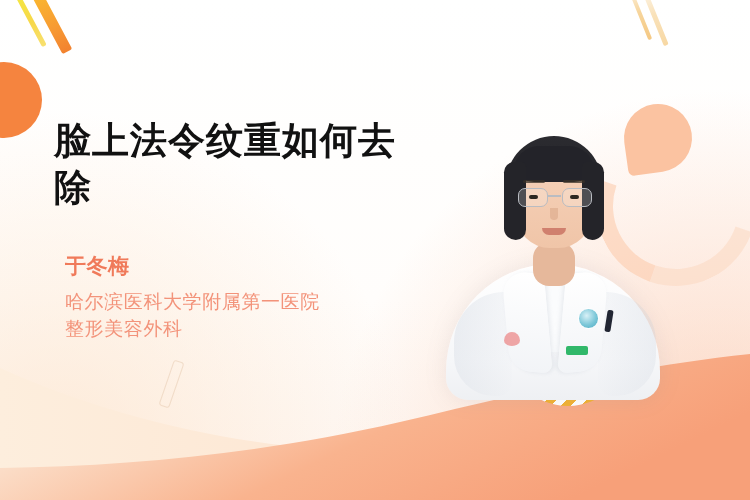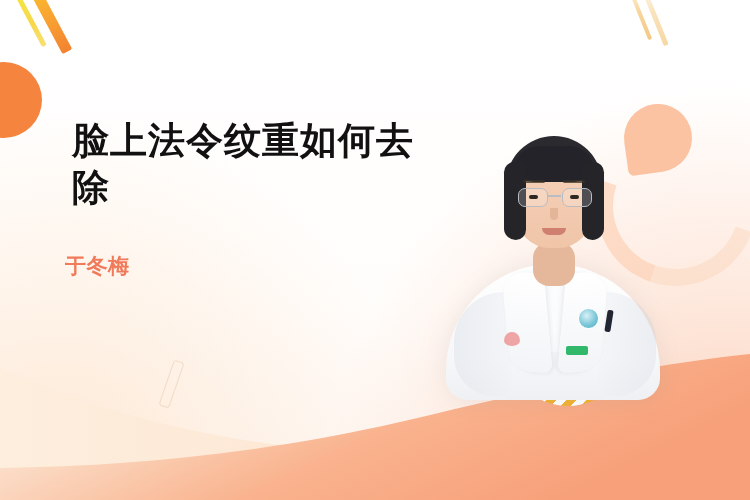--- a/index.html
+++ b/index.html
@@ -308,21 +308,21 @@
   .wave-light {
     bottom: 0; height: 160px;
   }
   .wave-salmon {
     bottom: 0; height: 150px;
   }
 
   
   .title {
     position: absolute;
-    left: 72px; top: 117px;
+    left: 54px; top: 117px;
     width: 350px;
     font-size: 37px;
     line-height: 47px;
     font-weight: 700;
     color: #111111;
     letter-spacing: 1px;
   }
   .doc-line {
     position: absolute;
     left: 65px; top: 252px;
@@ -423,14 +423,18 @@
     <div class="d-pen"></div>
     <div class="d-greentag"></div>
   </div>
 
   <div class="title">脸上法令纹重如何去除</div>
 
   <div class="doc-line">
     <span class="doc-name">于冬梅</span>
   </div>
 
+  <div class="hospital">
+    <div>哈尔滨医科大学附属第一医院</div>
+    <div>整形美容外科</div>
+  </div>
 
 </div>
 
 </body></html>

